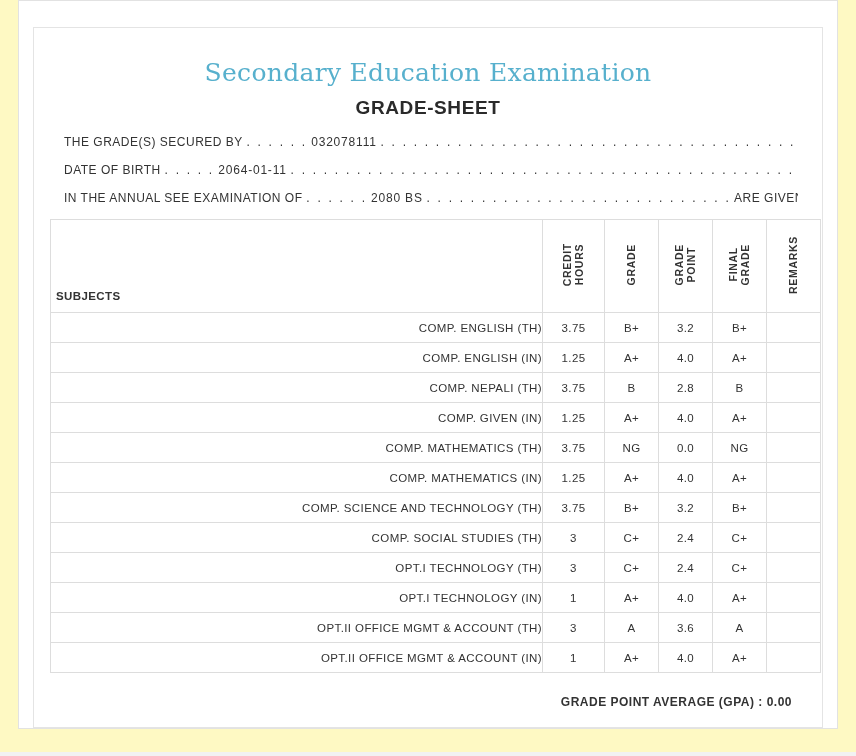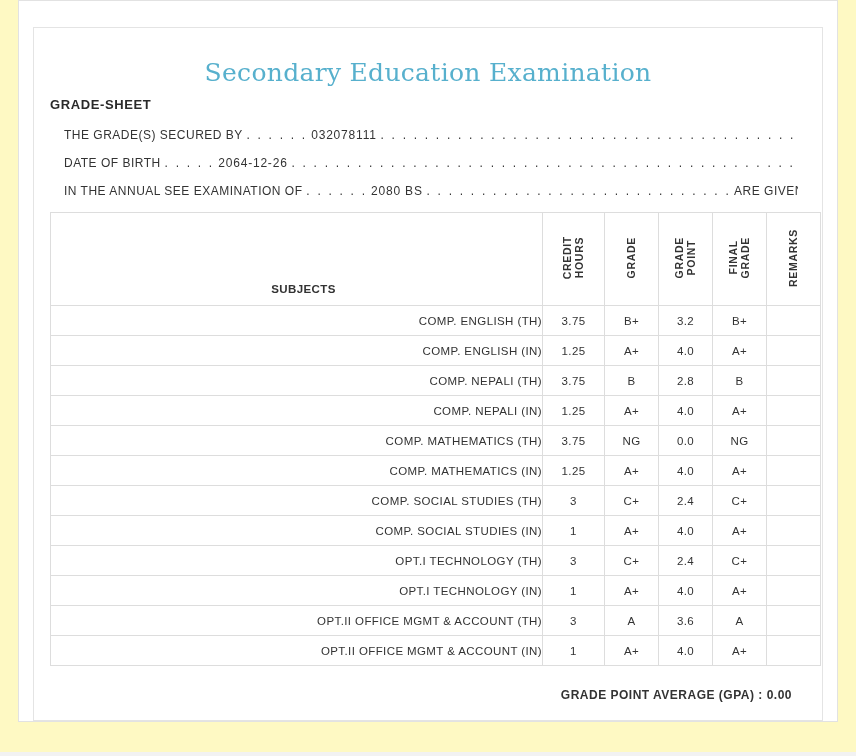--- a/index.html
+++ b/index.html
@@ -38,21 +38,22 @@
   .doc-title {
     text-align: center;
     color: #57b0cd;
     font-family: "DejaVu Serif", serif;
     font-size: 25px;
     font-weight: normal;
     letter-spacing: 0.3px;
     margin: 12px 0 0 0;
   }
   .doc-subtitle {
-    font-size: 13px;
+    text-align: center;
+    font-size: 19px;
     font-weight: bold;
     color: #2a2a2a;
     margin: 10px 0 0 0;
     letter-spacing: 0.6px;
   }
   .info-lines {
     margin: 16px 0 0 0;
     padding: 0 8px 0 14px;
   }
   .info-line {
@@ -72,23 +73,23 @@
     margin-top: 6px;
     table-layout: fixed;
   }
   table.grades th, table.grades td {
     border: 1px solid #dddddd;
     font-size: 11.5px;
     color: #333333;
     letter-spacing: 0.4px;
   }
   th.h-subjects {
-    text-align: center;
+    text-align: left;
     vertical-align: bottom;
-    padding: 0 0 10px 14px;
+    padding: 0 0 10px 5px;
     height: 82px;
     font-size: 12px;
     font-weight: bold;
     letter-spacing: 0.6px;
   }
   th.vert {
     height: 82px;
     vertical-align: middle;
     padding: 0;
   }
@@ -141,21 +142,21 @@
         <div class="info-line">
           <span>THE GRADE(S) SECURED BY</span>
           <span class="dots">. . . . . .</span>
           <span class="val">032078111</span>
           <span class="dots">. . . . . . . . . . . . . . . . . . . . . . . . . . . . . . . . . . . . . . . . . . . . . . .</span>
         </div>
 
         <div class="info-line">
           <span>DATE OF BIRTH</span>
           <span class="dots">. . . . .</span>
-          <span class="val">2064-12-26</span>
+          <span class="val">2064-01-11</span>
           <span class="dots">. . . . . . . . . . . . . . . . . . . . . . . . . . . . . . . . . . . . . . . . . . . . . . . . . .</span>
         </div>
 
         <div class="info-line">
           <span>IN THE ANNUAL SEE EXAMINATION OF</span>
           <span class="dots">. . . . . .</span>
           <span class="val">2080 BS</span>
           <span class="dots">. . . . . . . . . . . . . . . . . . . . . . . . . . . .</span>
           <span>ARE GIVEN BELOW . . .</span>
         </div>
@@ -203,21 +204,21 @@
             </tr>
             <tr>
               <td class="subject">COMP. NEPALI (TH)</td>
               <td class="num">3.75</td>
               <td class="num">B</td>
               <td class="num">2.8</td>
               <td class="num">B</td>
               <td class="remark"></td>
             </tr>
             <tr>
-              <td class="subject">COMP. NEPALI (IN)</td>
+              <td class="subject">COMP. GIVEN (IN)</td>
               <td class="num">1.25</td>
               <td class="num">A+</td>
               <td class="num">4.0</td>
               <td class="num">A+</td>
               <td class="remark"></td>
             </tr>
             <tr>
               <td class="subject">COMP. MATHEMATICS (TH)</td>
               <td class="num">3.75</td>
               <td class="num">NG</td>
@@ -227,33 +228,33 @@
             </tr>
             <tr>
               <td class="subject">COMP. MATHEMATICS (IN)</td>
               <td class="num">1.25</td>
               <td class="num">A+</td>
               <td class="num">4.0</td>
               <td class="num">A+</td>
               <td class="remark"></td>
             </tr>
             <tr>
+              <td class="subject">COMP. SCIENCE AND TECHNOLOGY (TH)</td>
+              <td class="num">3.75</td>
+              <td class="num">B+</td>
+              <td class="num">3.2</td>
+              <td class="num">B+</td>
+              <td class="remark"></td>
+            </tr>
+            <tr>
               <td class="subject">COMP. SOCIAL STUDIES (TH)</td>
               <td class="num">3</td>
               <td class="num">C+</td>
               <td class="num">2.4</td>
               <td class="num">C+</td>
-              <td class="remark"></td>
-            </tr>
-            <tr>
-              <td class="subject">COMP. SOCIAL STUDIES (IN)</td>
-              <td class="num">1</td>
-              <td class="num">A+</td>
-              <td class="num">4.0</td>
-              <td class="num">A+</td>
               <td class="remark"></td>
             </tr>
             <tr>
               <td class="subject">OPT.I TECHNOLOGY (TH)</td>
               <td class="num">3</td>
               <td class="num">C+</td>
               <td class="num">2.4</td>
               <td class="num">C+</td>
               <td class="remark"></td>
             </tr>

